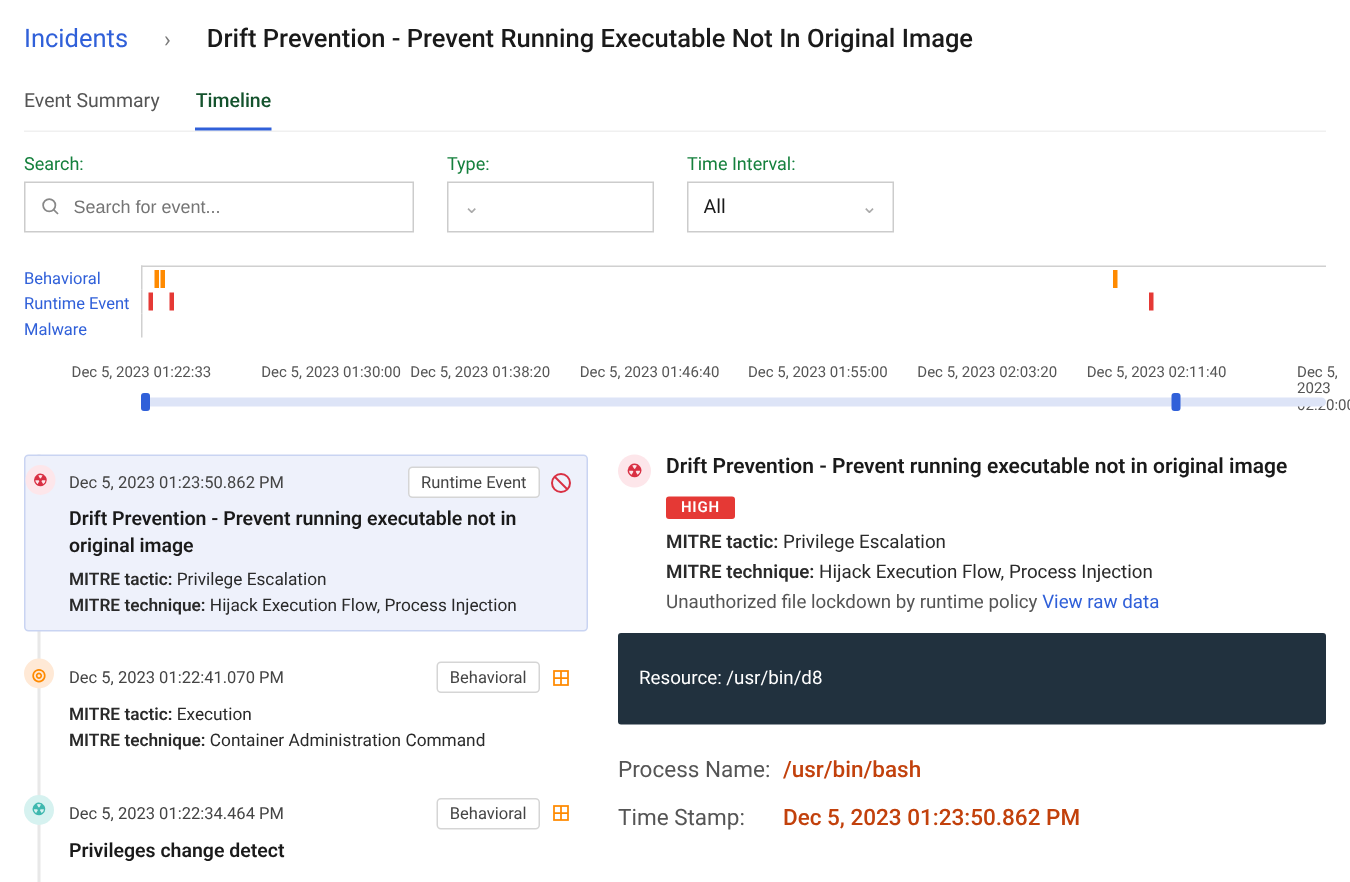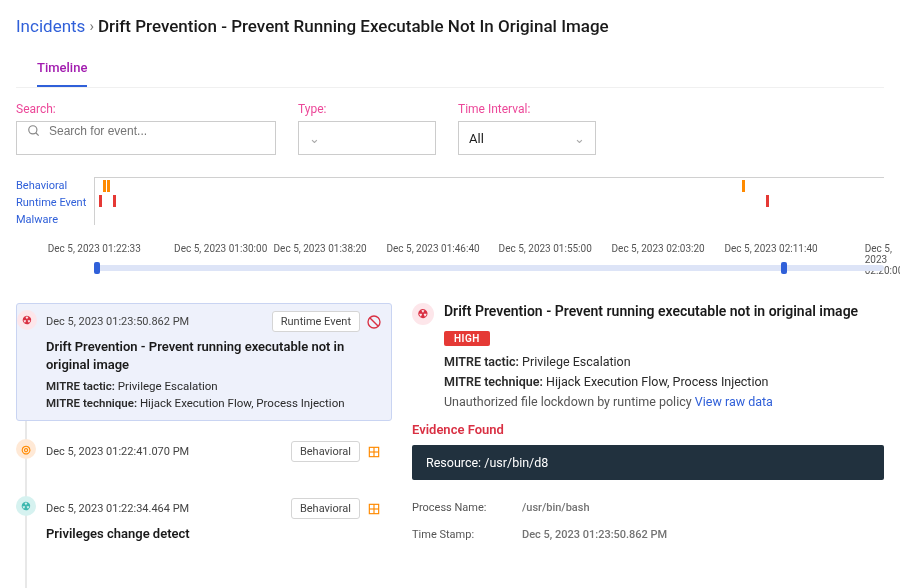--- a/index.html
+++ b/index.html
@@ -1,27 +1,27 @@
 <!DOCTYPE html>
 <html><head>
 <meta charset="utf-8">
 <style>
 * { box-sizing: border-box; margin: 0; padding: 0; }
 body { font-family: -apple-system, BlinkMacSystemFont, "Segoe UI", Roboto, Arial, sans-serif; font-size: 13px; color: #1a1a1a; background: #fff; padding: 16px; }
-.breadcrumb { display: flex; align-items: center; gap: 4px; margin-bottom: 18px; font-size: 17px; }
+.breadcrumb { display: flex; align-items: center; gap: 24px; margin-bottom: 18px; font-size: 17px; }
 .breadcrumb .link { color: #3060d9; cursor: pointer; }
 .chevron { color: #7a7a7a; font-size: 15px; }
 .breadcrumb-current { color: #1a1a1a; font-weight: 500; }
 .tabs { display: flex; gap: 24px; border-bottom: 1px solid #f0f0f0; margin-bottom: 14px; padding-left: 0; }
 .tab { padding: 6px 0 10px; font-size: 13px; color: #555; cursor: pointer; border-bottom: 2px solid transparent; }
-.tab.active { color: #a21caf; border-bottom: 2px solid #3060d9; font-weight: 500; margin-left: 21px; }
+.tab.active { color: #14532d; border-bottom: 2px solid #3060d9; font-weight: 500; }
 .filters { display: flex; gap: 22px; margin-bottom: 22px; }
 .filter-group { display: flex; flex-direction: column; gap: 5px; }
-.filter-label { font-size: 12px; color: #ec4899; }
-.filter-input-wrap { display: flex; align-items: flex-end; border: 1px solid #ccc; height: 34px; padding: 16px 10px; width: 260px; background: #fff; color: #999; gap: 8px; }
+.filter-label { font-size: 12px; color: #15803d; }
+.filter-input-wrap { display: flex; align-items: center; border: 1px solid #ccc; height: 34px; padding: 16px 10px; width: 260px; background: #fff; color: #999; gap: 8px; }
 .filter-select { display: flex; align-items: center; justify-content: space-between; border: 1px solid #ccc; height: 34px; padding: 0 10px; width: 138px; background: #fff; color: #999; cursor: pointer; }
 .filter-select.all { color: #1a1a1a; }
 .timeline-chart { display: flex; margin-bottom: 10px; }
 .timeline-labels { display: flex; flex-direction: column; font-size: 11px; color: #3060d9; padding-right: 8px; gap: 1px; }
 .timeline-labels div { height: 16px; display: flex; align-items: center; cursor: pointer; }
 .timeline-plot { flex: 1; position: relative; }
 .timeline-row { height: 16px; border-left: 1px solid #d0d0d0; position: relative; }
 .timeline-row:first-child { border-top: 1px solid #d0d0d0; }
 .timeline-row:last-child { border-bottom: 1px solid #d0d0d0; }
 .marker { position: absolute; top: 2px; height: 12px; width: 3px; }
@@ -54,37 +54,38 @@
 .detail-head { display: flex; gap: 10px; align-items: flex-start; margin-bottom: 6px; }
 .detail-icon { width: 22px; height: 22px; border-radius: 50%; background: #fde6ea; color: #d93043; display: flex; align-items: center; justify-content: center; font-size: 12px; font-weight: bold; flex-shrink: 0; }
 .detail-title-row { display: flex; align-items: center; gap: 12px; flex-wrap: wrap; }
 .detail-title { font-size: 14px; font-weight: 600; }
 .sev-badge { background: #e53935; color: #fff; font-size: 10px; font-weight: 600; padding: 2px 10px; border-radius: 2px; letter-spacing: .5px; }
 .detail-meta { font-size: 12.5px; color: #2a2a2a; line-height: 1.6; margin-left: 32px; margin-bottom: 10px; }
 .detail-meta b { font-weight: 600; }
 .detail-desc { color: #555; }
 .raw-link { color: #3060d9; cursor: pointer; }
 .evidence-h { color: #d93043; font-weight: 600; font-size: 13px; margin-left: 0px; margin-bottom: 8px; }
-.resource-bar { background: #21313e; color: #fff; padding: 10px 14px; font-size: 12.5px; border-radius: 2px; margin-bottom: 14px; }
-.kv-table { font-size: 11px; }
+.resource-bar { background: #21313e; color: #fff; padding: 23px 14px; font-size: 12.5px; border-radius: 2px; margin-bottom: 14px; }
+.kv-table { font-size: 15px; }
 .kv-row { display: flex; padding: 7px 0; }
 .kv-key { width: 110px; color: #555; }
-.kv-val { color: #737373; font-weight: 500; }
+.kv-val { color: #c2410c; font-weight: 500; }
 svg { display: block; }
 </style>
 </head>
 <body>
 
 <div class="breadcrumb">
   <span class="link">Incidents</span>
   <span class="chevron">›</span>
   <span class="breadcrumb-current">Drift Prevention - Prevent Running Executable Not In Original Image</span>
 </div>
 
 <div class="tabs">
+  <div class="tab">Event Summary</div>
   <div class="tab active">Timeline</div>
 </div>
 
 <div class="filters">
   <div class="filter-group">
     <span class="filter-label">Search:</span>
     <div class="filter-input-wrap">
       <svg width="14" height="14" viewBox="0 0 24 24" fill="none" stroke="#888" stroke-width="2">
           <circle cx="10" cy="10" r="7"></circle>
           <line x1="20" y1="20" x2="15" y2="15"></line>
@@ -177,20 +178,24 @@
           <span class="badge">Behavioral</span>
           <span class="expand-icon">
             <svg width="14" height="14" viewBox="0 0 24 24" fill="none" stroke="#ff8a00" stroke-width="2">
                 <rect x="4" y="4" width="16" height="16"></rect>
                 <line x1="4" y1="12" x2="20" y2="12"></line>
                 <line x1="12" y1="4" x2="12" y2="20"></line>
               </svg>
           </span>
         </div>
       </div>
+      <div class="event-meta">
+        <b>MITRE tactic:</b> <span>Execution</span><br>
+        <b>MITRE technique:</b> <span>Container Administration Command</span>
+      </div>
     </div>
 
     <div class="event-card">
       <div class="rail-icon rail-teal">☢</div>
       <div class="event-head">
         <span class="event-ts">Dec 5, 2023 01:22:34.464 PM</span>
         <div class="event-badges">
           <span class="badge">Behavioral</span>
           <span class="expand-icon">
             <svg width="14" height="14" viewBox="0 0 24 24" fill="none" stroke="#ff8a00" stroke-width="2">
@@ -218,21 +223,20 @@
           <span class="detail-title">Drift Prevention - Prevent running executable not in original image</span>
           <span class="sev-badge">HIGH</span>
         </div>
       </div>
     </div>
     <div class="detail-meta">
       <b>MITRE tactic:</b> <span>Privilege Escalation</span><br>
       <b>MITRE technique:</b> <span>Hijack Execution Flow, Process Injection</span><br>
       <span class="detail-desc">Unauthorized file lockdown by runtime policy</span> <span class="raw-link">View raw data</span>
     </div>
-    <div class="evidence-h">Evidence Found</div>
     <div class="resource-bar">
       <span>Resource: </span><span>/usr/bin/d8</span>
     </div>
     <div class="kv-table">
       <div class="kv-row">
         <span class="kv-key">Process Name:</span>
         <span class="kv-val">/usr/bin/bash</span>
       </div>
       <div class="kv-row">
         <span class="kv-key">Time Stamp:</span>

